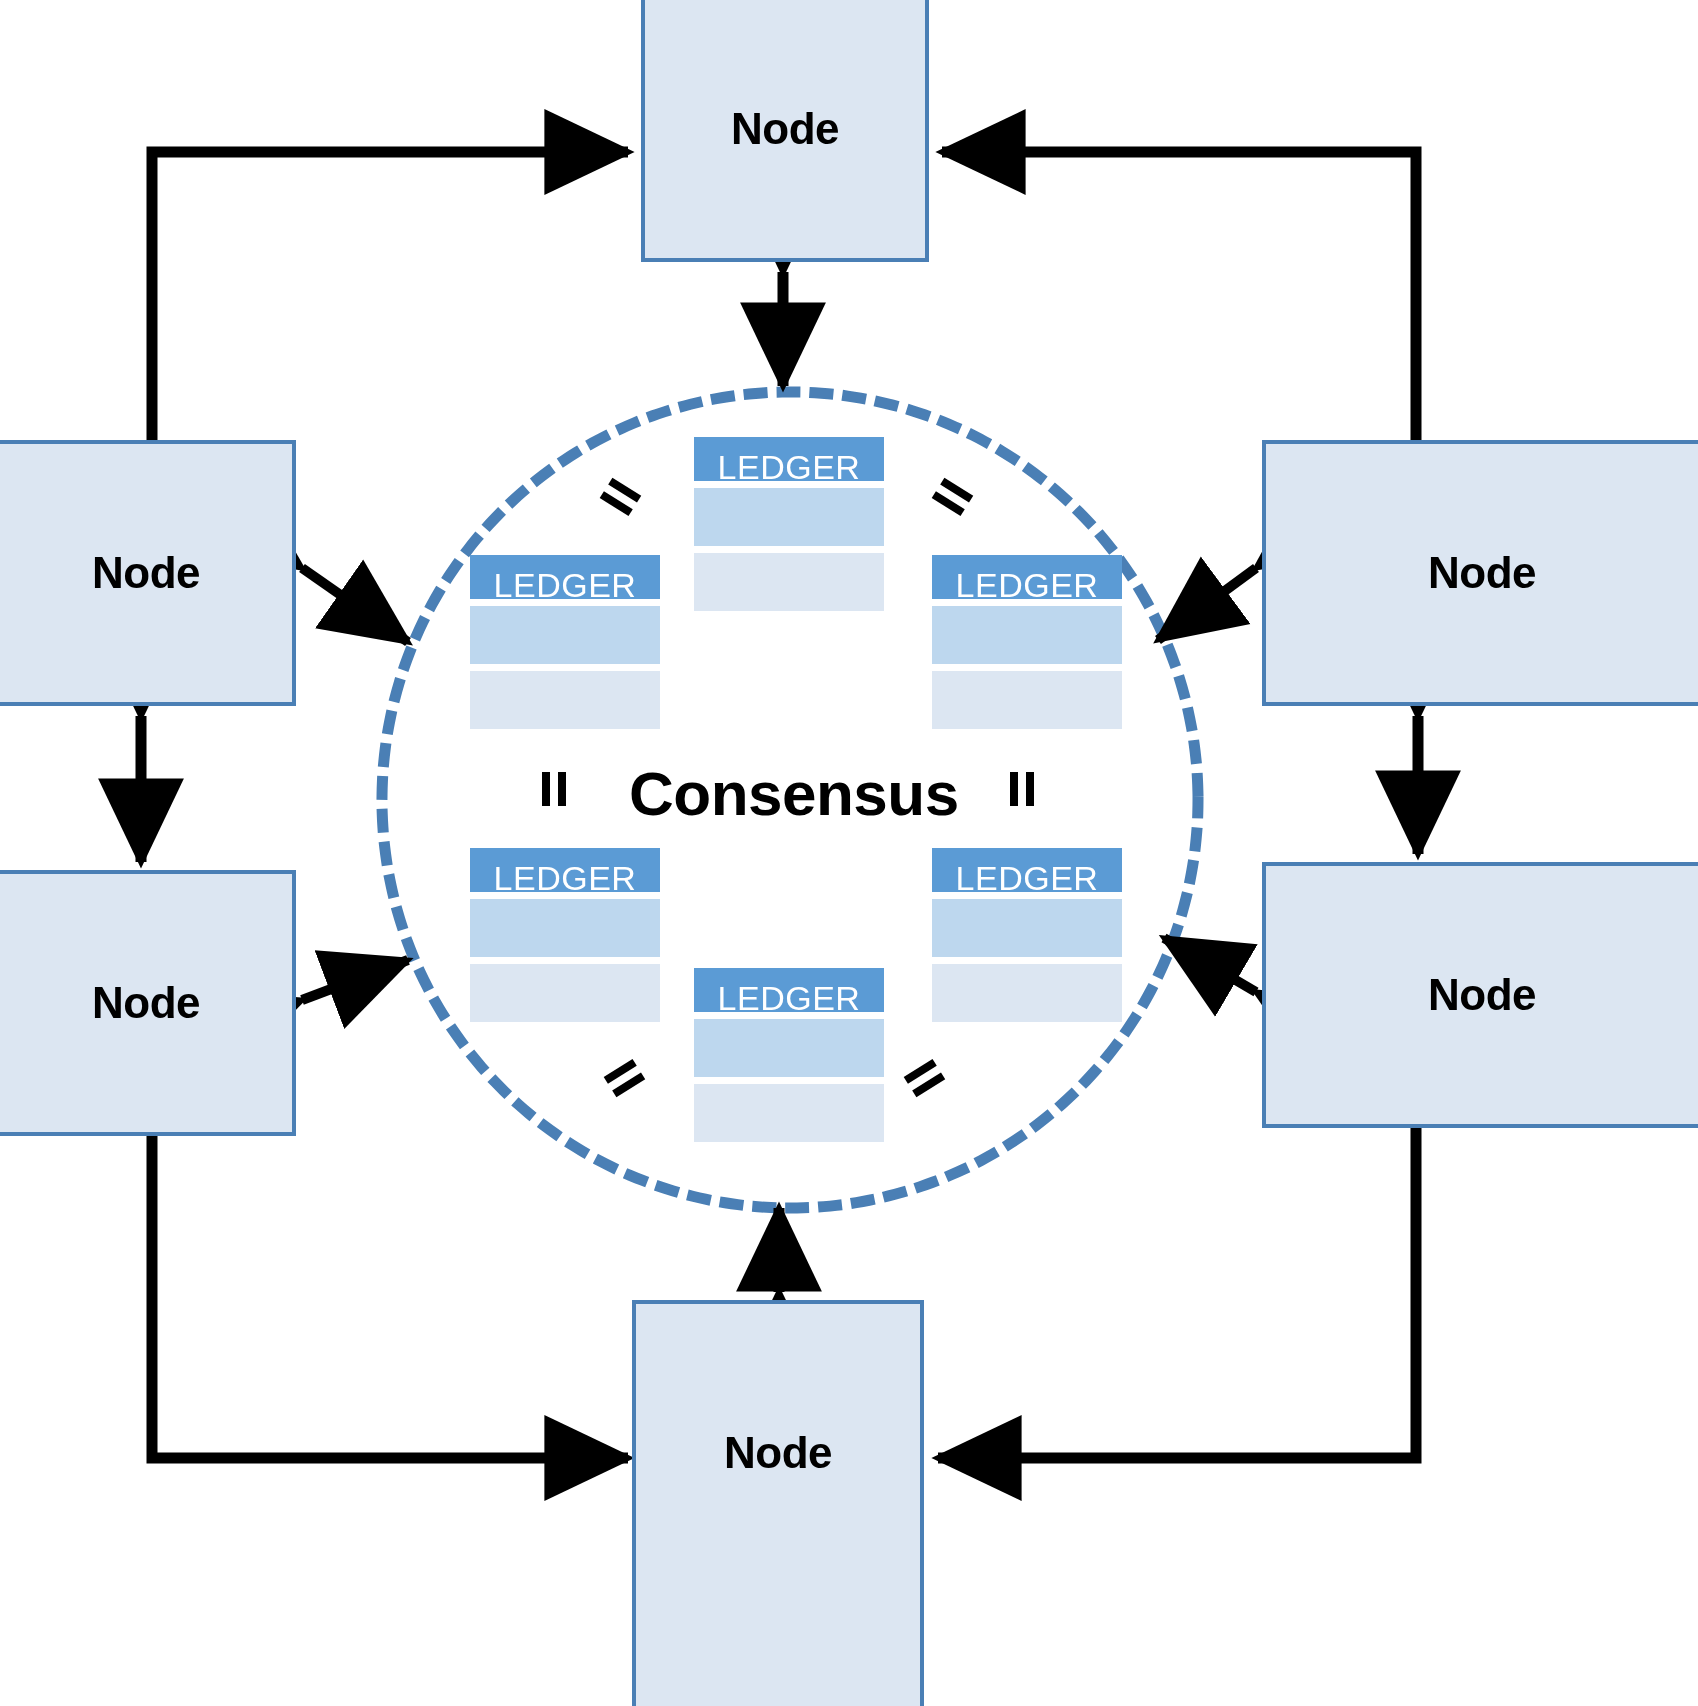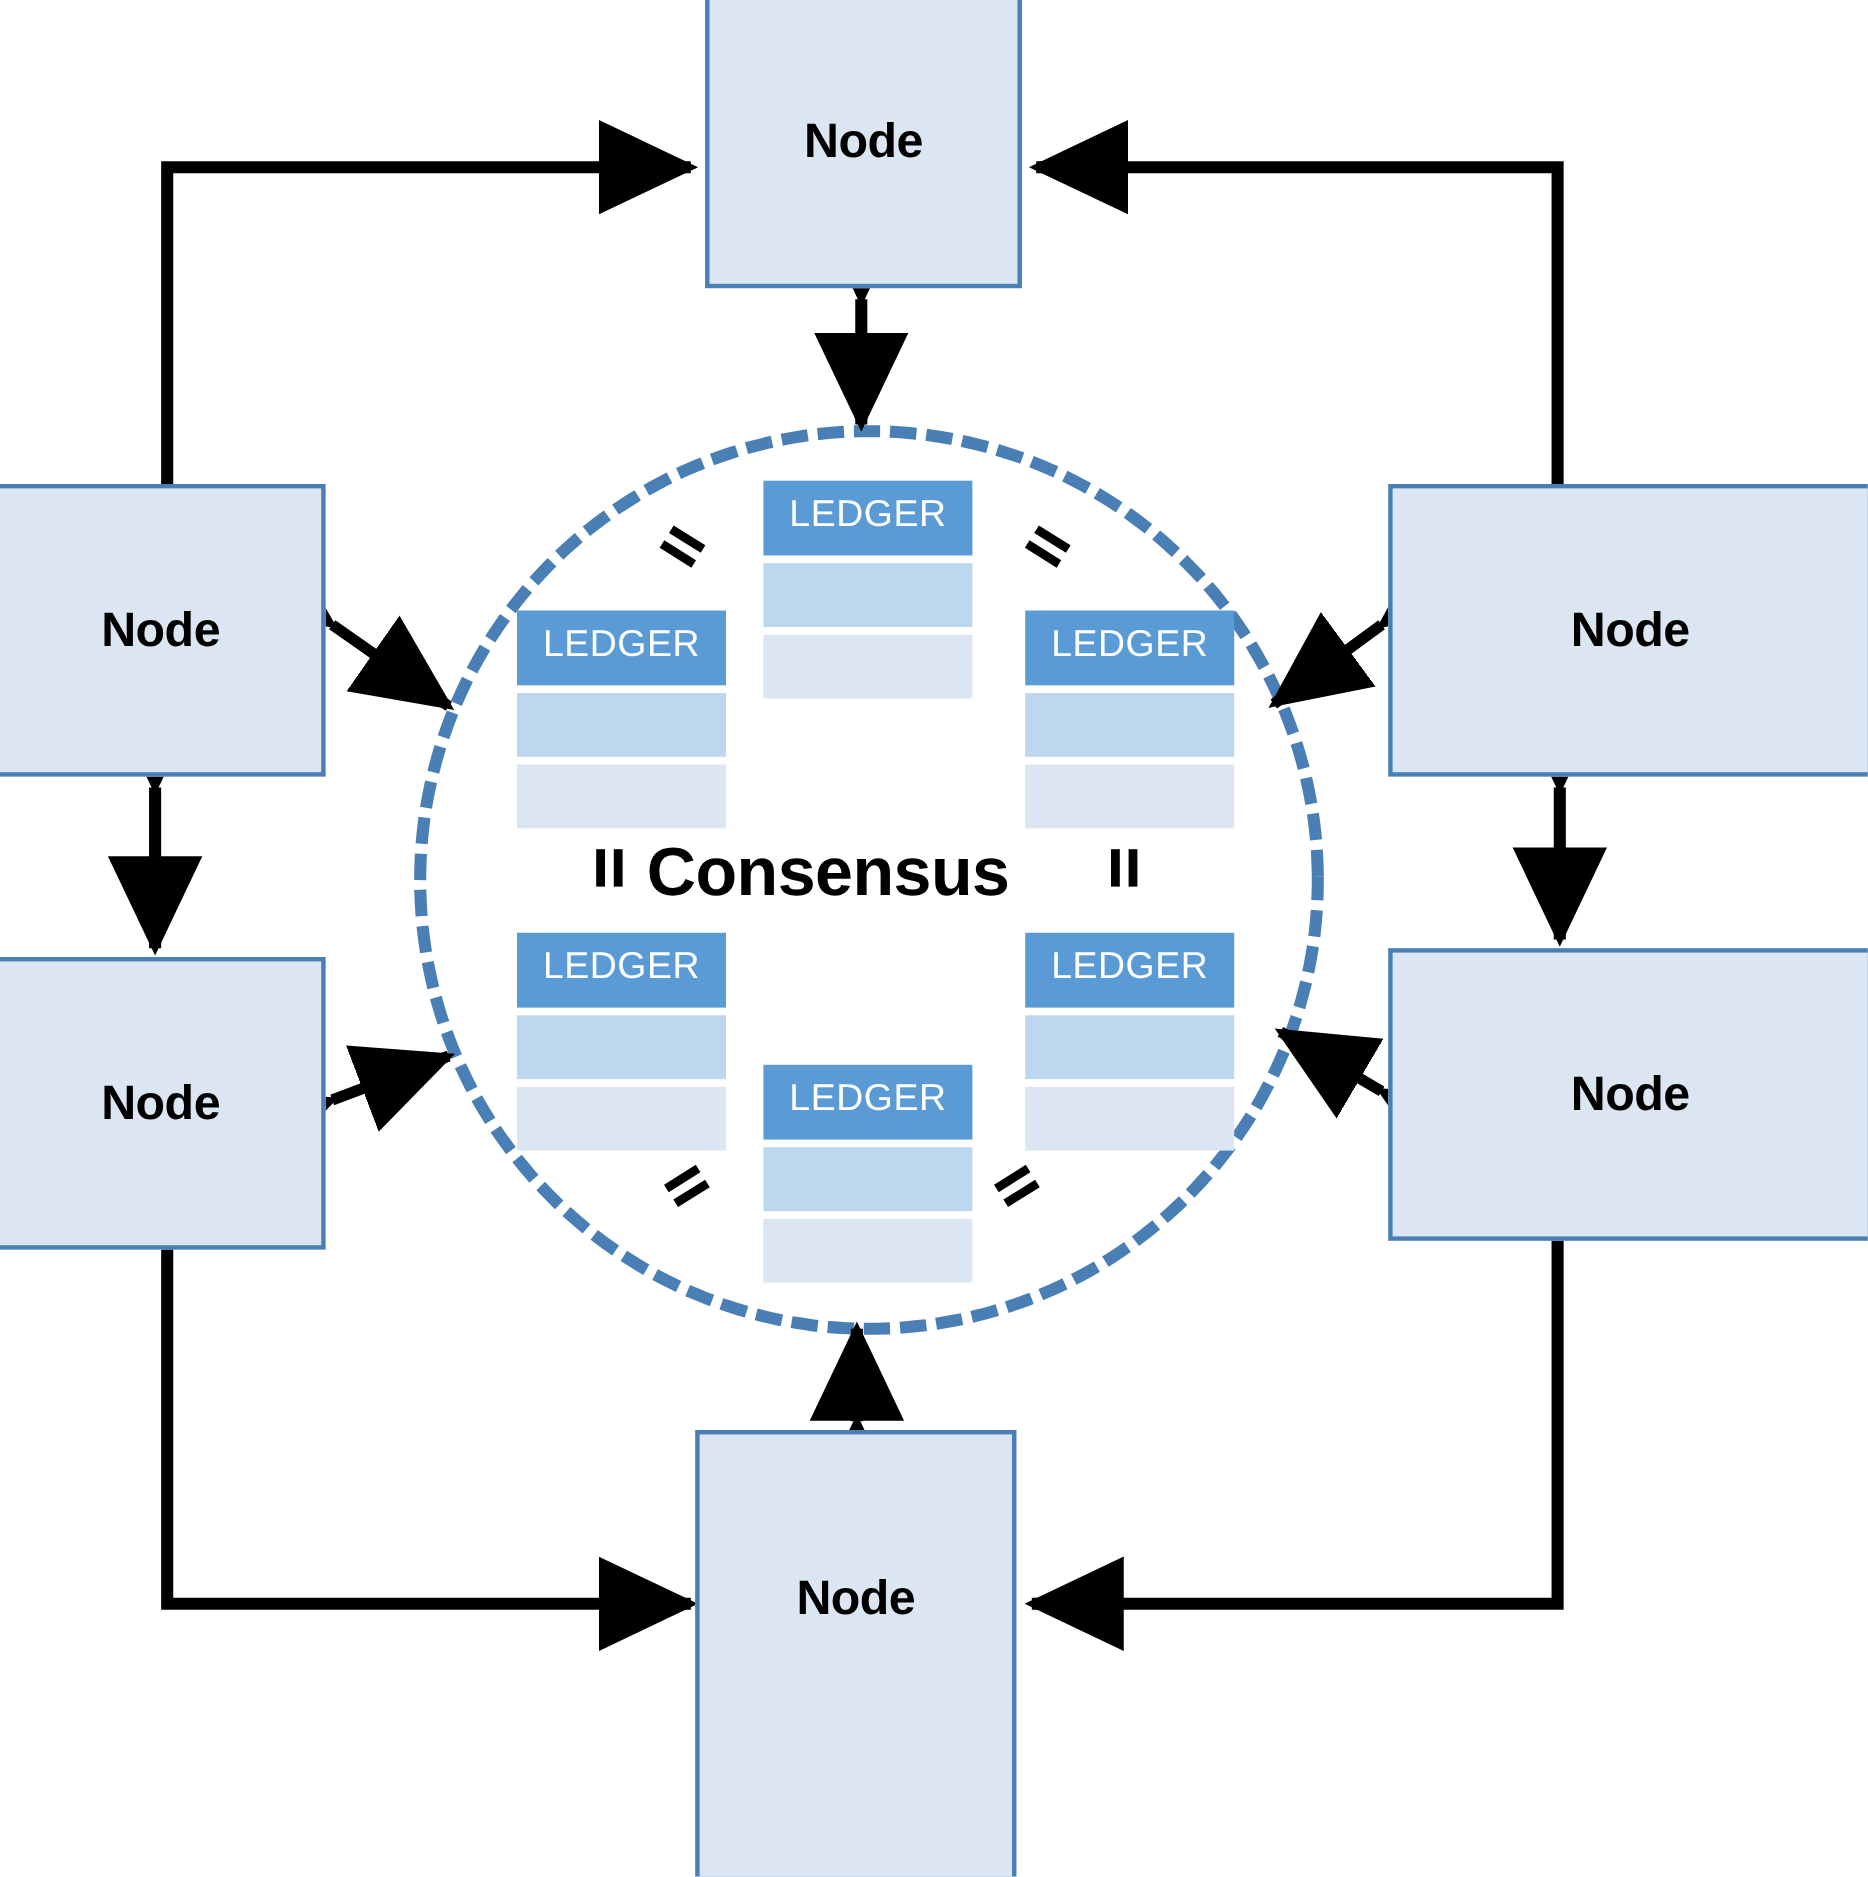--- a/index.html
+++ b/index.html
@@ -50,21 +50,21 @@
     background:var(--led-row1,#bdd7ee);
     height:52px;
     margin-top:7px;
   }
   .ledger .led-row2{
     background:var(--led-row2,#dce6f2);
     height:52px;
     margin-top:7px;
   }
   .ledger.big{width:190px;}
-  .ledger.big .led-head{font-size:34px;line-height:60px;height:68px;}
+  .ledger.big .led-head{font-size:34px;line-height:60px;height:44px;}
   .ledger.big .led-row1{height:58px;}
   .ledger.big .led-row2{height:58px;}
 
   
   .eqmark{
     position:absolute;
     width:34px;height:34px;
   }
   .eqmark i{
     position:absolute;
@@ -206,15 +206,15 @@
   </div>
   <div class="eqmark" style="left:608px;top:1062px;transform:rotate(58deg);">
     <i class="a"></i>
       <i class="b"></i>
   </div>
   <div class="eqmark" style="left:908px;top:1062px;transform:rotate(58deg);">
     <i class="a"></i>
       <i class="b"></i>
   </div>
 
-  <div class="consensus" style="left:588px;top:758px;">Consensus</div>
+  <div class="consensus" style="left:629px;top:758px;">Consensus</div>
 
 </div>
 
 </body></html>

